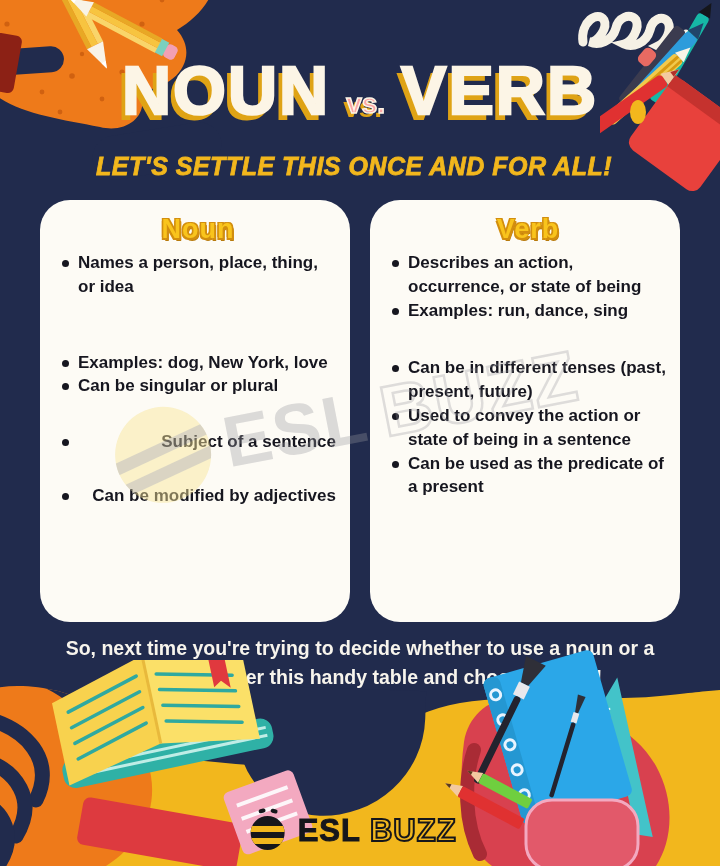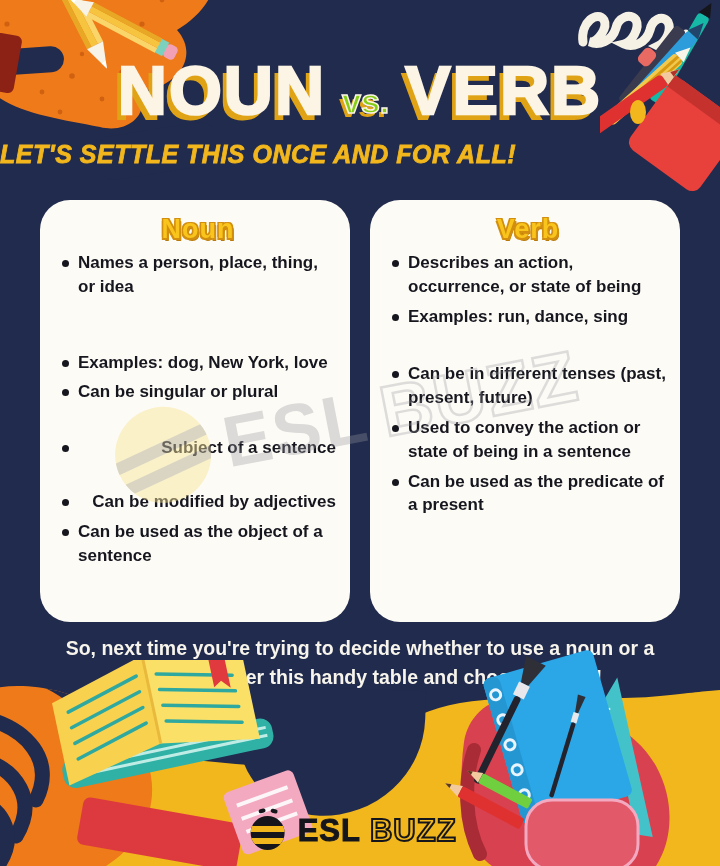--- a/index.html
+++ b/index.html
@@ -14,35 +14,35 @@
   .pencil-a{left:46px;top:-62px;transform:rotate(63deg);transform-origin:0 50%;}
   .pencil-b{left:176px;top:44px;transform:rotate(-152deg) scale(0.9);transform-origin:0 50%;}
   .squiggle{left:575px;top:2px;}
   .cup{left:600px;top:0px;}
   .dot-yellow{left:630px;top:100px;width:16px;height:24px;background:#F2B71D;border-radius:50%;}
 
   
   .title-row{position:absolute;left:0;top:56px;width:720px;display:flex;justify-content:center;align-items:flex-end;gap:16px;z-index:6;}
   .title-word{font-size:68px;font-weight:bold;letter-spacing:2px;color:#FCF5E6;
     -webkit-text-stroke:2.5px #FCF5E6;text-shadow:-5px 6px 0 #DFA315;line-height:1;}
-  .title-vs{font-size:34px;font-weight:bold;color:#84cc16;-webkit-text-stroke:1.5px #FCF5E6;
+  .title-vs{font-size:28px;font-weight:bold;color:#fca5a5;-webkit-text-stroke:1.5px #FCF5E6;
     text-shadow:-3px 4px 0 #DFA315;line-height:1;padding-bottom:6px;}
-  .subtitle{position:absolute;left:0;top:140px;width:708px;text-align:left;z-index:6;
+  .subtitle{position:absolute;left:0;top:152px;width:708px;text-align:center;z-index:6;
     font-size:25px;font-weight:bold;font-style:italic;letter-spacing:0.5px;color:#F2B71D;
     -webkit-text-stroke:0.8px #F2B71D;}
 
   
   .card{position:absolute;top:200px;width:310px;height:422px;background:#FDFBF5;border-radius:30px;
     box-sizing:border-box;padding:12px 14px 0 20px;z-index:3;}
   .card-noun{left:40px;}
   .card-verb{left:370px;}
   .card-title{margin:2px 0 6px 0;text-align:center;font-size:27px;font-weight:bold;letter-spacing:1px;
     color:#F9C41C;text-shadow:2px 2px 0 #D28E0E,-1.5px -1.5px 0 #D28E0E,1.5px -1.5px 0 #D28E0E,-1.5px 1.5px 0 #D28E0E,2px 3px 0 #b87a0c;}
   ul.bullets{list-style:none;margin:0;padding:0;font-size:17px;font-weight:bold;color:#16161F;line-height:1.4;}
-  ul.bullets li{position:relative;padding-left:18px;margin-top:6px;max-width:262px;}
+  ul.bullets li{position:relative;padding-left:18px;max-width:262px;}
   ul.bullets li::before{content:"";position:absolute;left:2px;top:9px;width:7px;height:7px;border-radius:50%;background:#16161F;}
   .noun-list li:nth-child(2){margin-top:52px;}
   .noun-list li:nth-child(4){margin-top:32px;text-align:right;}
   .noun-list li:nth-child(5){margin-top:30px;text-align:right;}
   .verb-list li:nth-child(3){margin-top:34px;}
   .verb-list li:nth-child(6){margin-top:30px;}
 
   
   .watermark{position:absolute;left:116px;top:416px;display:flex;align-items:center;gap:14px;
     transform:rotate(-11deg);transform-origin:0 50%;z-index:5;opacity:0.55;}
@@ -156,21 +156,20 @@
   <div class="subtitle">LET'S SETTLE THIS ONCE AND FOR ALL!</div>
 
   <section class="card card-noun">
     <h2 class="card-title">Noun</h2>
     <ul class="bullets noun-list">
         <li>Names a person, place, thing, or idea</li>
         <li>Examples: dog, New York, love</li>
         <li>Can be singular or plural</li>
         <li>Subject of a sentence</li>
         <li>Can be modified by adjectives</li>
-        <li>Can be used as the object of a sentence</li>
       </ul>
   </section>
   <section class="card card-verb">
     <h2 class="card-title">Verb</h2>
     <ul class="bullets verb-list">
         <li>Describes an action, occurrence, or state of being</li>
         <li>Examples: run, dance, sing</li>
         <li>Can be in different tenses (past, present, future)</li>
         <li>Used to convey the action or state of being in a sentence</li>
         <li>Can be used as the predicate of a present</li>

